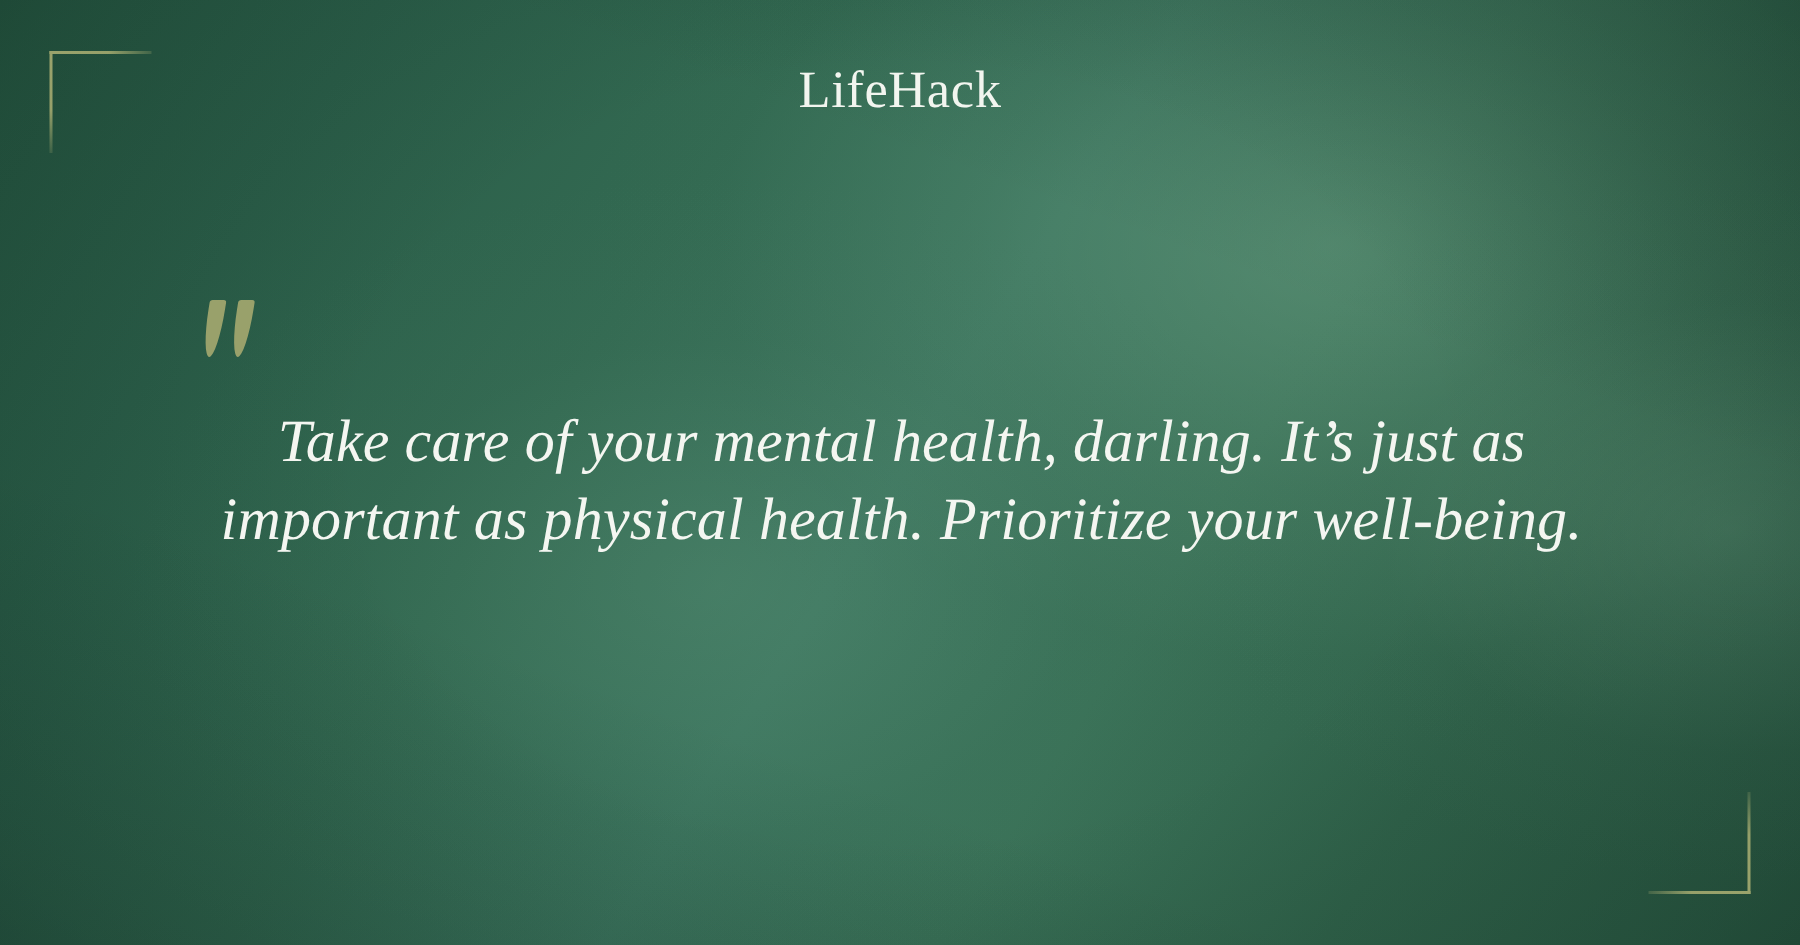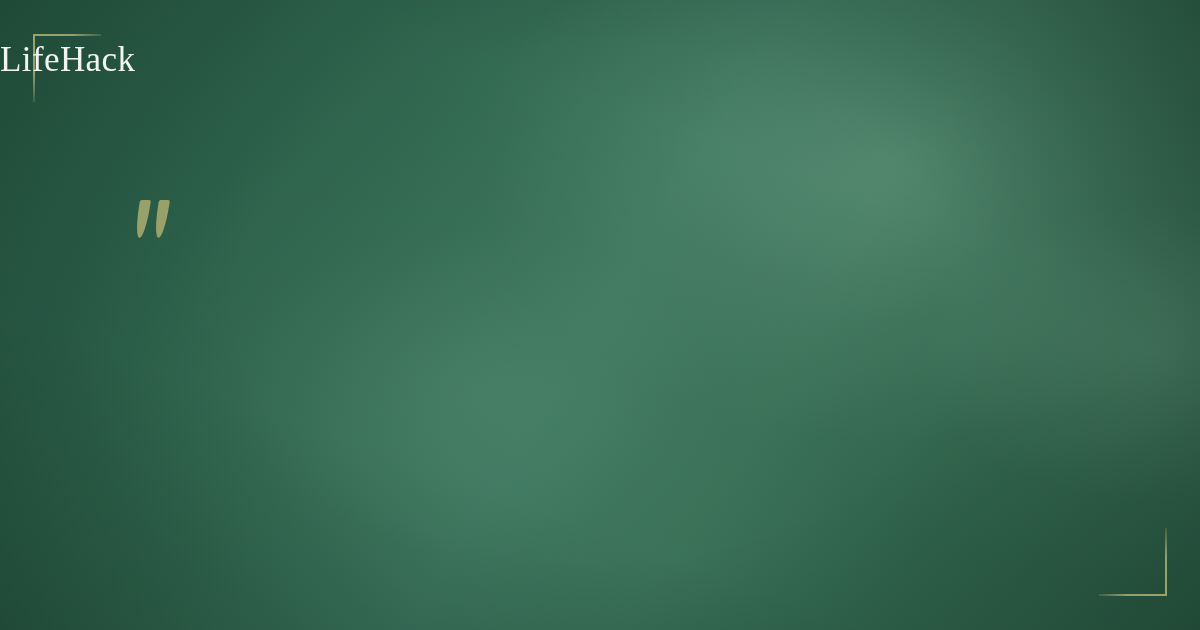--- a/index.html
+++ b/index.html
@@ -100,21 +100,21 @@
     right: 0; top: 0; width: 2px; height: 68px;
     background: linear-gradient(0deg, #9aa36c 0%, #96a06a 58%, rgba(154,163,108,0.22) 100%);
   }
 
   
   .brand {
     position: absolute;
     left: 0;
     top: 40px;
     width: 1200px;
-    text-align: left;
+    text-align: center;
     color: #f2f5ef;
     font-size: 35px;
     line-height: 40px;
     font-weight: 400;
     letter-spacing: 0.4px;
     white-space: nowrap;
   }
 
   
   .quote-mark {
@@ -177,14 +177,17 @@
     <span class="bar-v"></span>
   </div>
 
   <div class="brand">LifeHack</div>
 
   <div class="quote-mark">
     <i class="q1"></i>
     <i class="q2"></i>
   </div>
 
+  <div class="quote-block">
+    <p class="quote-text">Take care of your mental health, darling. It’s just as important as physical health. Prioritize your well-being.</p>
+  </div>
 
 </div>
 
 </body></html>

